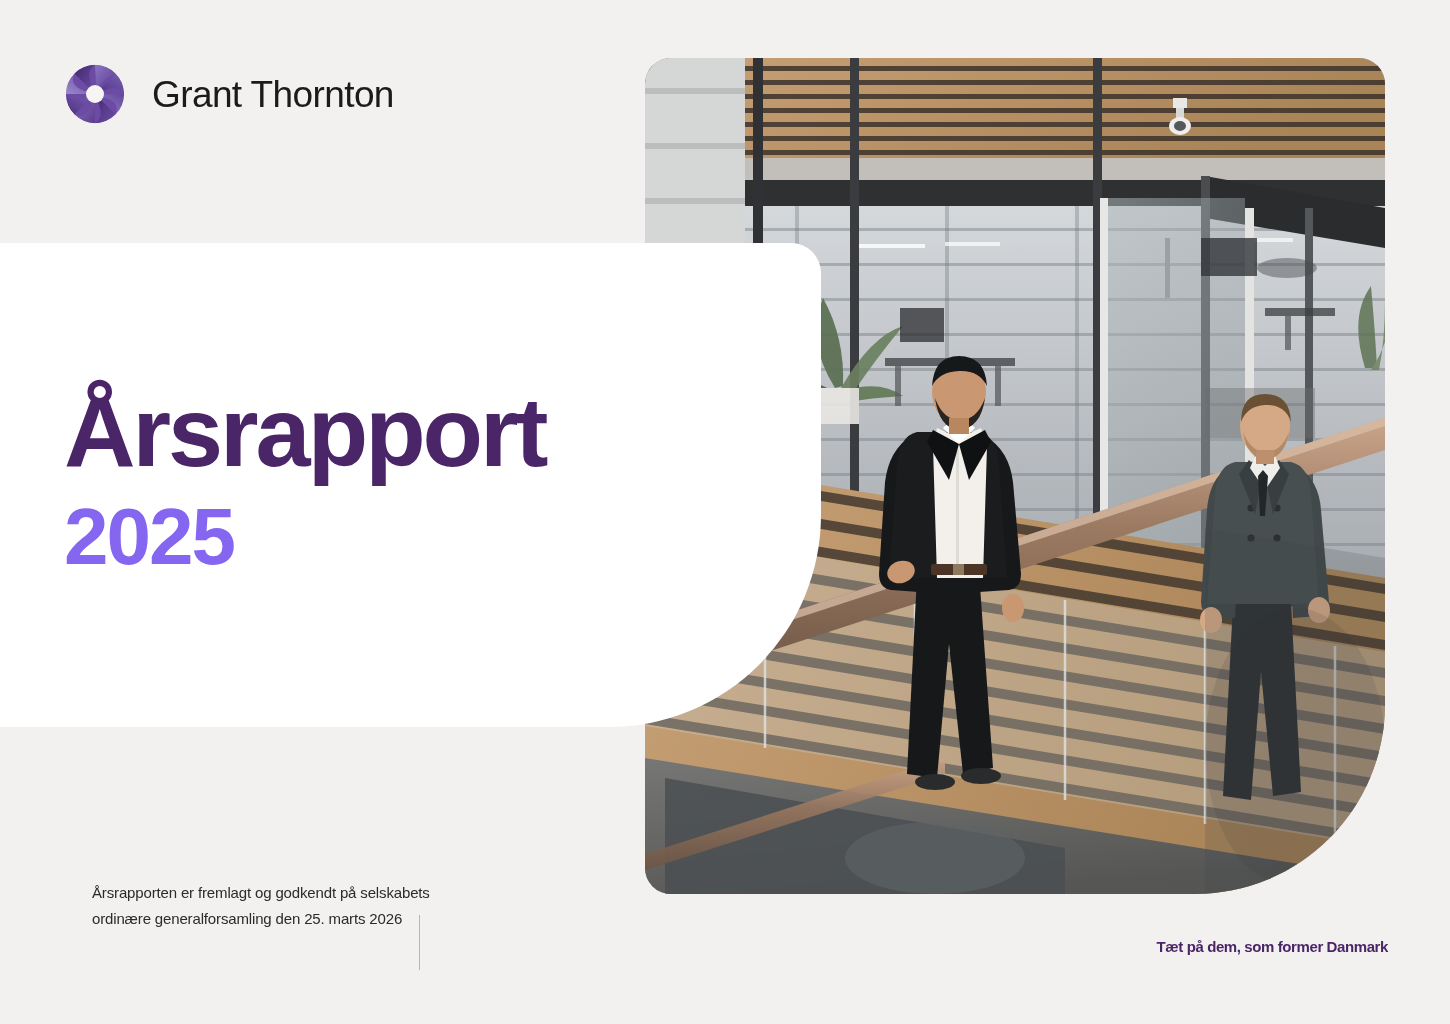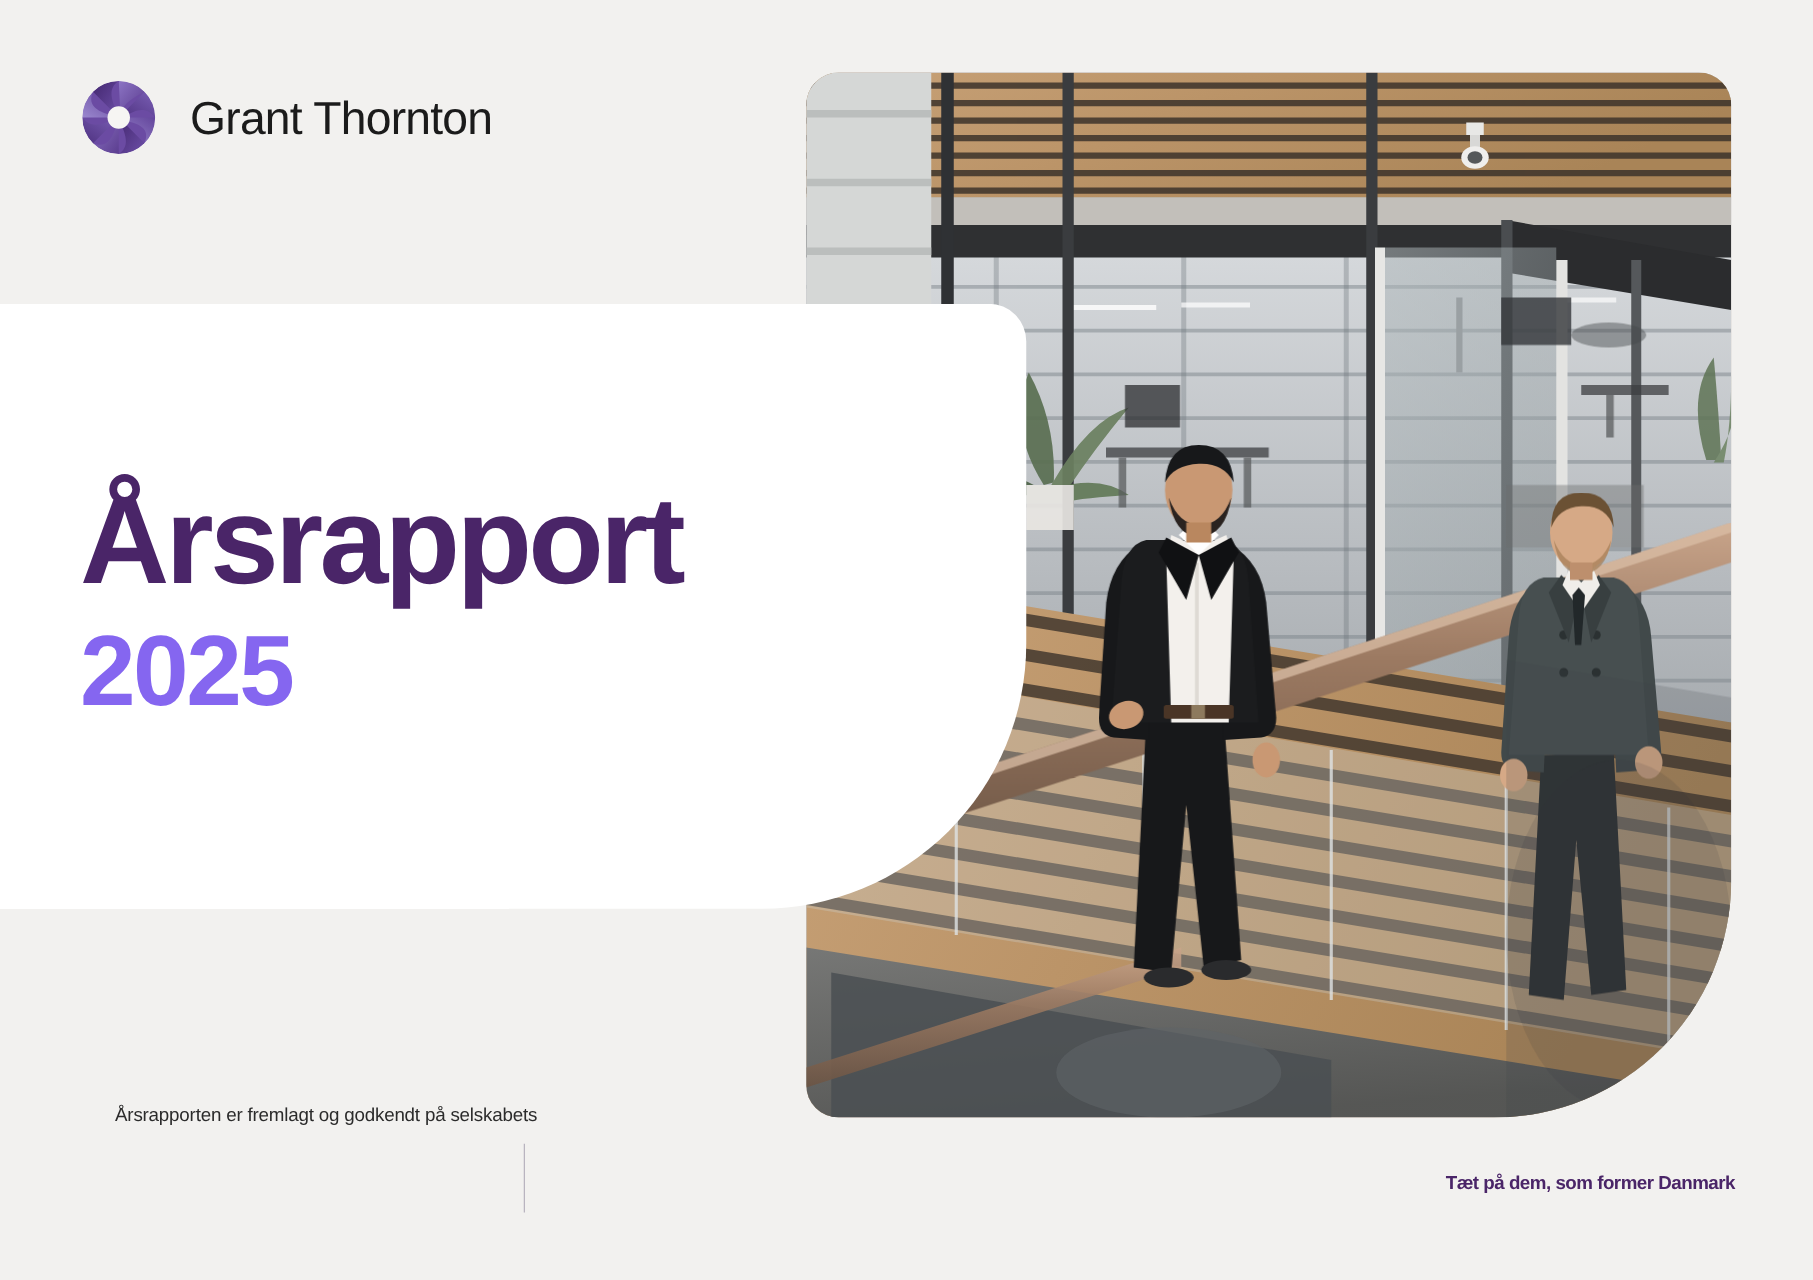--- a/index.html
+++ b/index.html
@@ -439,20 +439,21 @@
     <span class="logo-word">Grant Thornton</span>
   </div>
 
   <div class="title-wrap">
     <h1 class="title-main">Årsrapport</h1>
     <div class="title-year">2025</div>
   </div>
 
   <div class="approval">
     <p>Årsrapporten er fremlagt og godkendt på selskabets</p>
+    <p>ordinære generalforsamling den 25. marts 2026</p>
   </div>
 
   <div class="footer-divider"></div>
 
 
   <div class="tagline">Tæt på dem, som former Danmark</div>
 
 </div>
 
 </body></html>

